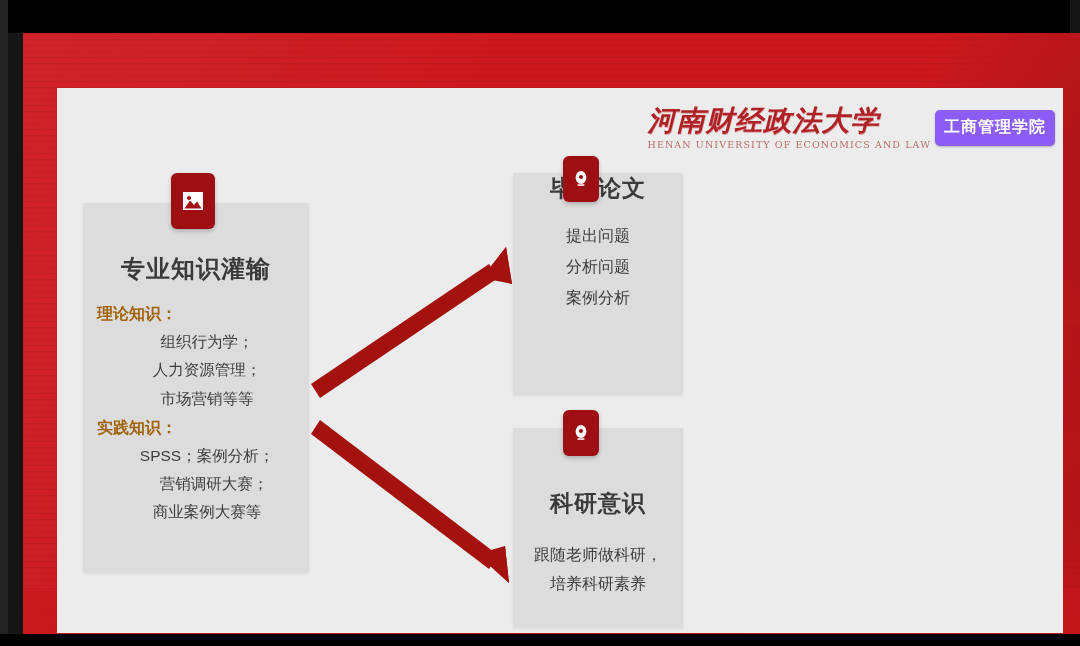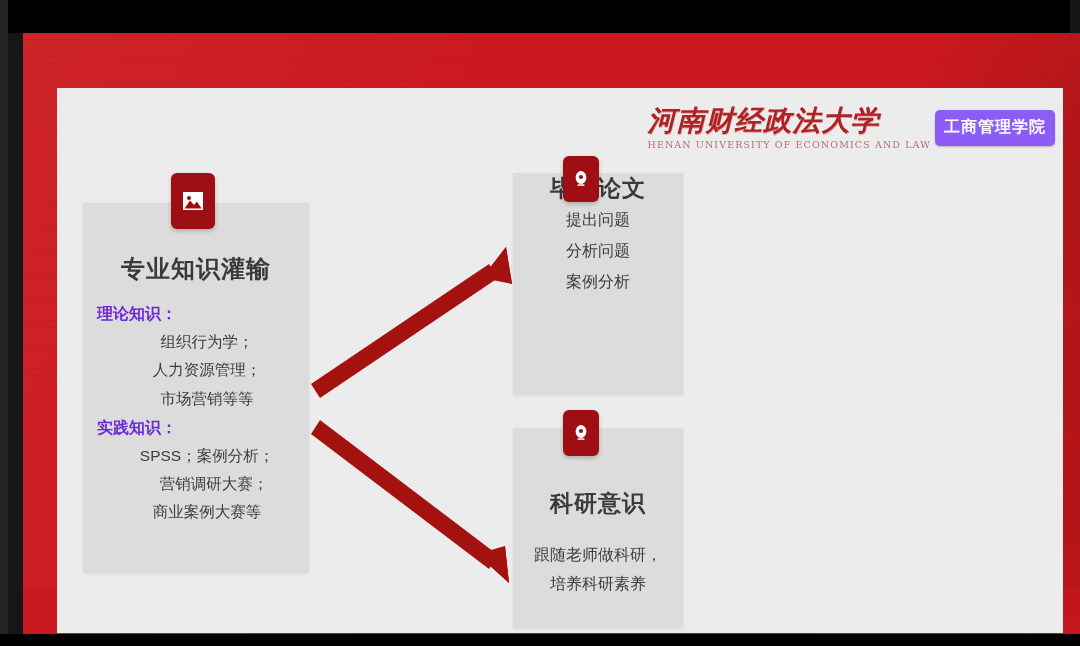--- a/index.html
+++ b/index.html
@@ -83,26 +83,26 @@
   .card-title{
     text-align:center;font-weight:bold;color:#3a3a3a;
     font-family:"DejaVu Sans","Liberation Sans",sans-serif;
   }
   #card-left .card-title{font-size:24px;margin-top:50px;letter-spacing:1px;}
   #card-thesis .card-title{font-size:23px;letter-spacing:1px;}
   #card-research .card-title{font-size:23px;margin-top:60px;letter-spacing:1px;}
 
   .body-list{margin-top:14px;color:#3d3d3d;font-size:15.5px;line-height:1.82;}
   #card-left .body-list{padding:0 8px 0 14px;}
-  .lbl{font-weight:bold;font-size:16px;color:#6d28d9;display:block;}
+  .lbl{font-weight:bold;font-size:16px;color:#a16207;display:block;}
   .li{display:block;text-align:center;}
   .li.ind1{padding-left:16px;}
   .li.ind2{padding-left:30px;}
 
-  .centered-list{text-align:center;color:#3d3d3d;font-size:16px;line-height:1.95;}
+  .centered-list{margin-top:16px;text-align:center;color:#3d3d3d;font-size:16px;line-height:1.95;}
   #card-research .centered-list{margin-top:22px;line-height:1.8;}
 
   
   .badge{
     position:absolute;border-radius:6px;background:#9e0f13;
     display:flex;align-items:center;justify-content:center;
     box-shadow:0 2px 4px rgba(0,0,0,.22);
   }
   #badge-left{left:114px;top:85px;width:44px;height:56px;}
   #badge-thesis{left:506px;top:68px;width:36px;height:46px;}

